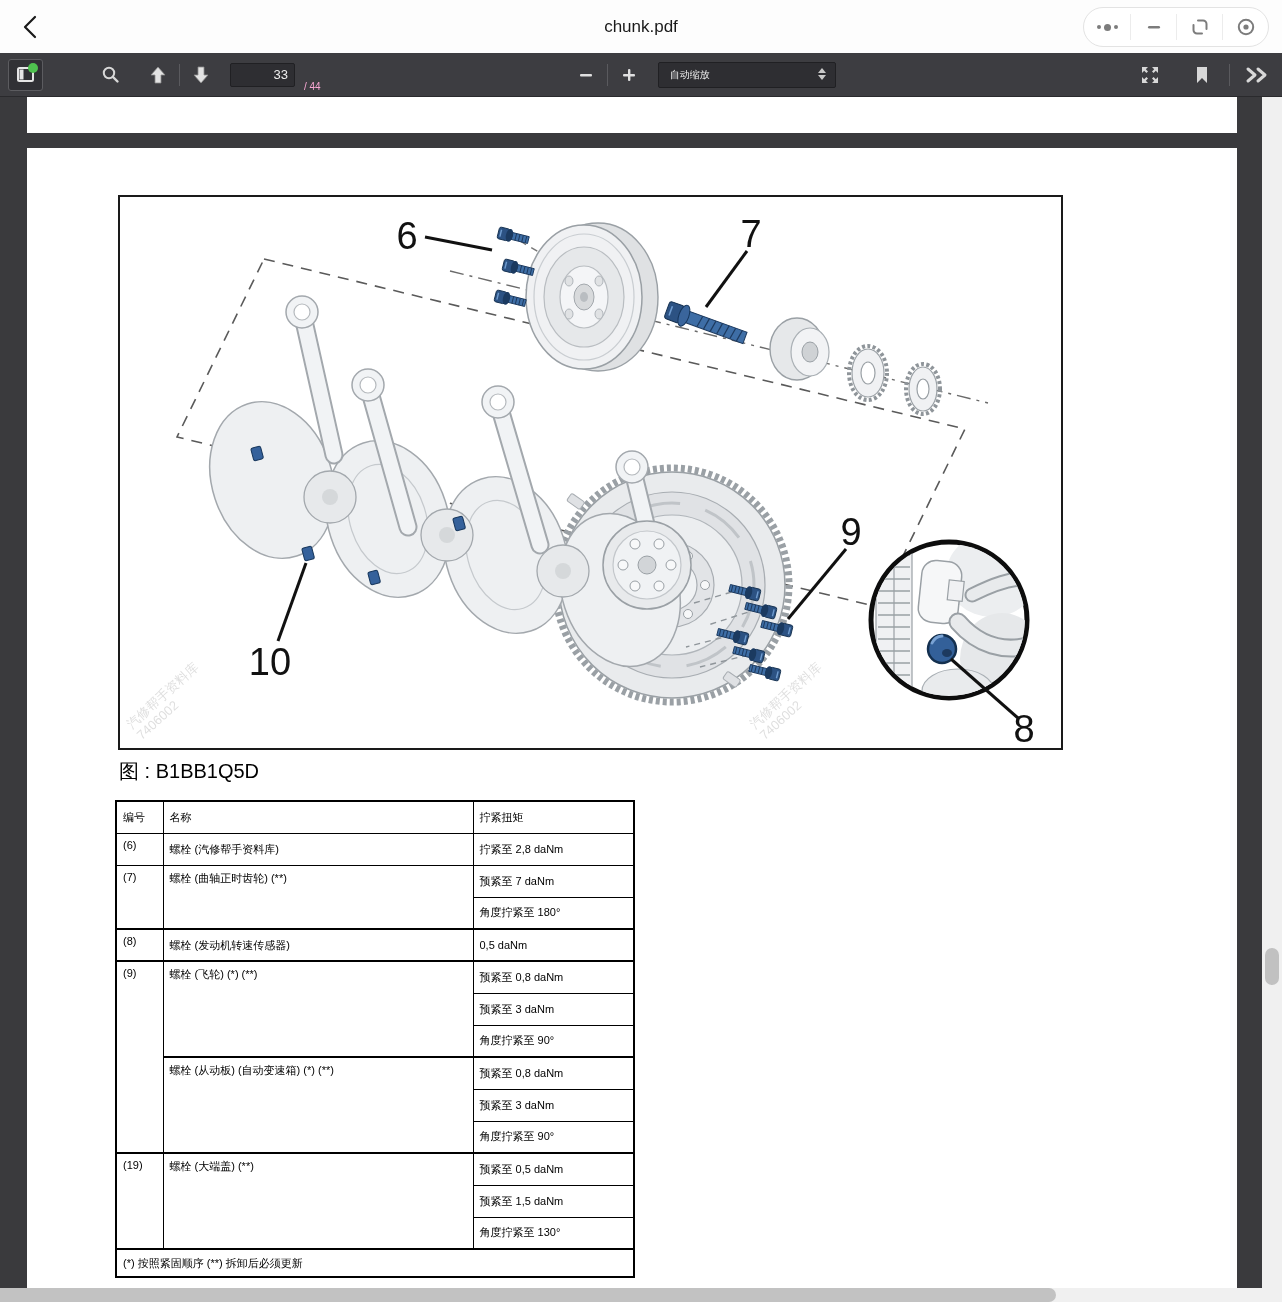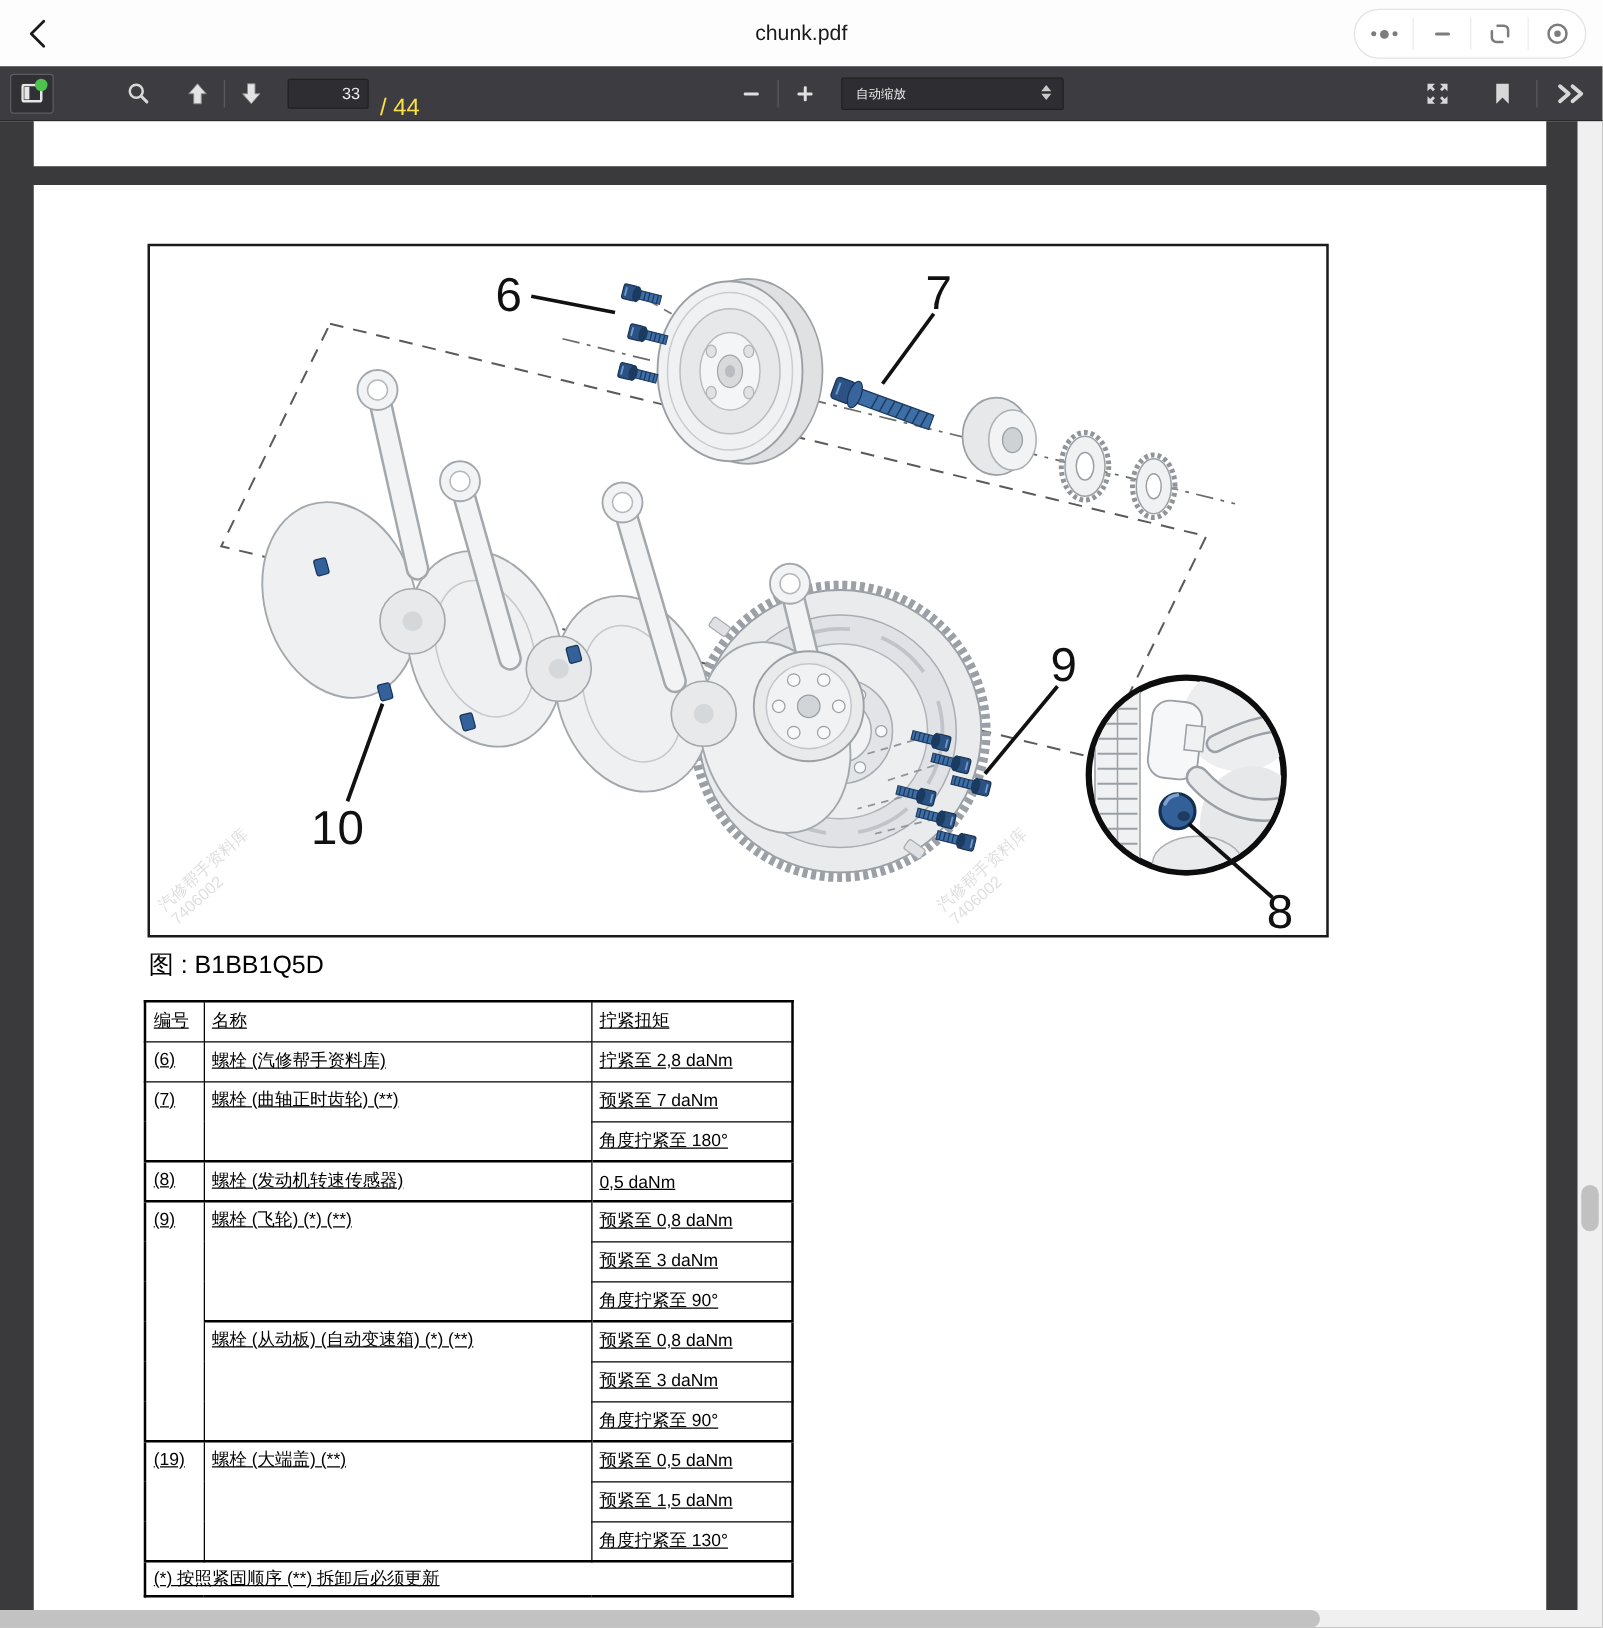--- a/index.html
+++ b/index.html
@@ -23,21 +23,21 @@
   .pdf-toolbar{position:absolute;left:0;top:53px;width:1282px;height:44px;background:#3d3d41;
     display:flex;align-items:center;border-bottom:1px solid #2a2a2d;}
   .tb-btn{width:30px;height:30px;display:flex;align-items:center;justify-content:center;cursor:pointer;}
   .sidebar-btn{position:relative;width:35px;height:32px;margin-left:8px;background:#313135;
     border:1px solid #5c5c60;border-radius:3px;display:flex;align-items:center;justify-content:center;cursor:pointer;}
   .sidebar-badge{position:absolute;right:4px;top:3px;width:10px;height:10px;border-radius:50%;background:#4fc24f;}
   .tb-sep{width:1px;height:22px;background:#5a5a5e;margin:0 6px;}
   .page-input{width:65px;height:24px;margin-left:14px;background:#2e2e32;border:1px solid #202023;
     border-radius:2px;color:#ededed;font-size:13px;text-align:right;padding-right:6px;outline:none;
     font-family:"Liberation Sans",sans-serif;}
-  .page-total{color:#fde047;font-size:19px;margin-left:9px;margin-top:24px;}
+  .page-total{color:#f9a8d4;font-size:10px;margin-left:9px;margin-top:24px;}
   .zoom-select{width:178px;height:26px;margin-left:14px;background:#2e2e32;border:1px solid #202023;
     border-radius:2px;color:#ededed;font-size:10px;display:flex;align-items:center;padding-left:11px;
     position:relative;cursor:pointer;}
   .spinner{position:absolute;right:9px;top:5px;display:flex;flex-direction:column;gap:2px;}
   .spinner b{width:0;height:0;border-left:4px solid transparent;border-right:4px solid transparent;display:block;}
   .spin-up{border-bottom:5px solid #c9c9c9;}
   .spin-down{border-top:5px solid #c9c9c9;}
   .tb-right{margin-left:auto;display:flex;align-items:center;padding-right:10px;}
 
   
@@ -52,21 +52,21 @@
 
   
   .figure-frame{position:absolute;left:91px;top:47px;width:945px;height:555px;
     border:2px solid #1a1a1a;background:#fff;}
   .fig-caption{position:absolute;left:92px;top:610px;font-size:20px;color:#000;}
 
   .wm{position:absolute;transform:rotate(-42deg);color:rgba(70,70,70,0.18);font-size:13px;
     line-height:15px;white-space:nowrap;z-index:3;text-align:left;}
 
   table.torque{position:absolute;left:88px;top:652px;border-collapse:collapse;border:2px solid #000;
-    font-size:14px;color:#000;table-layout:fixed;text-decoration:underline;}
+    font-size:11px;color:#000;table-layout:fixed;}
   table.torque td{border:1px solid #000;padding:2px 6px;height:32px;vertical-align:middle;
     white-space:nowrap;overflow:hidden;}
   table.torque td.top{vertical-align:top;padding-top:5px;}
   table.torque tr.major td{border-top:2px solid #000;}
   .w-id{width:47px;} .w-name{width:310px;} .w-tq{width:161px;}
 </style>
 </head>
 <body>
 
 <div class="titlebar">

